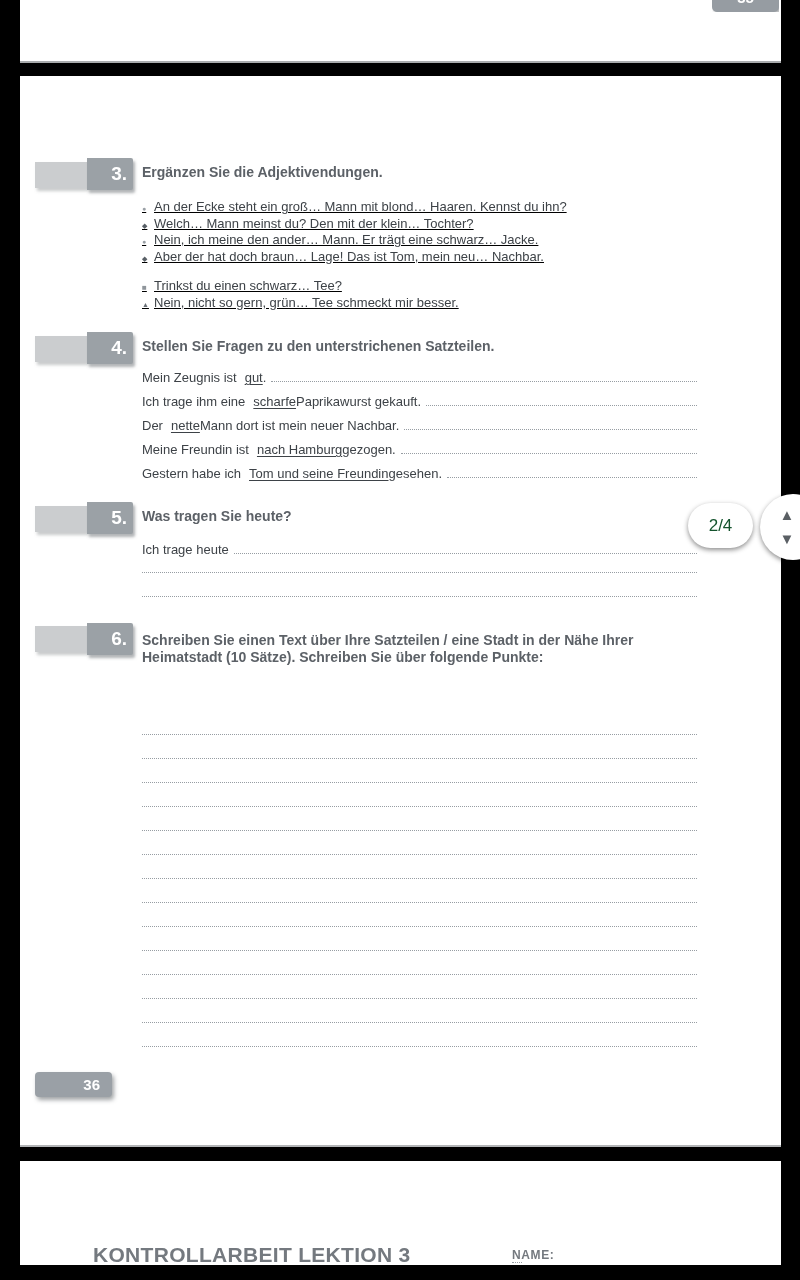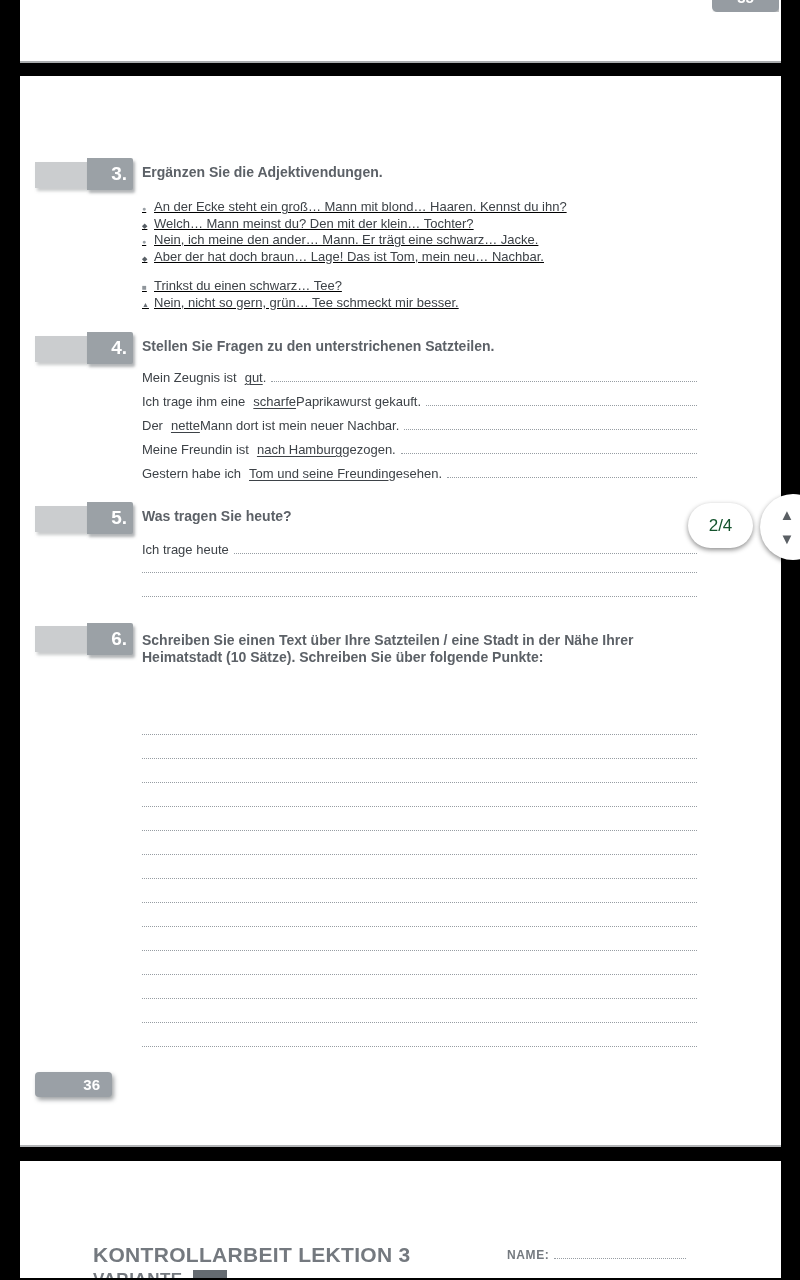--- a/index.html
+++ b/index.html
@@ -1,21 +1,21 @@
 <!DOCTYPE html>
 <html><head>
 <meta charset="utf-8">
 <style>
   html,body{margin:0;padding:0;}
   body{width:800px;height:1280px;background:#000;overflow:hidden;position:relative;
        font-family:"Liberation Sans","DejaVu Sans",sans-serif;}
   .page{position:absolute;left:20px;width:761px;background:#fff;}
   .page-prev{top:0;height:61px;border-bottom:2px solid #a9abad;}
   .page-main{top:76px;height:1069px;border-bottom:2px solid #b2b4b6;}
-  .page-next{top:1161px;height:117px;overflow:hidden;}
+  .page-next{top:1161px;height:104px;overflow:hidden;}
 
   
   .p35wrap{position:absolute;left:692px;top:0;width:67px;height:12px;overflow:hidden;}
   .p35{width:67px;height:26px;margin-top:-14px;background:#969ca2;border-radius:0 0 5px 5px;
        color:#fff;font-weight:bold;font-size:15px;text-align:center;line-height:24px;
        box-shadow:2px 2px 3px rgba(60,65,70,.4);}
 
   
   .lightbar{position:absolute;left:15px;width:52px;height:26px;background:#cbcdcf;
             box-shadow:2px 3px 3px rgba(100,105,110,.35);}
@@ -47,21 +47,21 @@
 
   .p36{position:absolute;left:15px;top:996px;width:77px;height:25px;background:#9aa0a6;
        border-radius:4px;color:#fff;font-weight:bold;font-size:15px;text-align:right;
        line-height:25px;padding-right:12px;box-sizing:border-box;
        box-shadow:2px 3px 4px rgba(70,75,80,.5);}
 
   
   .kontroll-title{position:absolute;left:73px;top:82px;font-size:21px;font-weight:bold;
                   color:#74797f;letter-spacing:.3px;white-space:nowrap;}
   .name-row{position:absolute;left:487px;top:87px;width:179px;display:flex;align-items:baseline;
-            font-size:12px;font-weight:bold;color:#74797f;letter-spacing:.6px;}
+            font-size:12px;font-weight:bold;color:#74797f;letter-spacing:.6px;flex-direction:column;}
   .variante-row{position:absolute;left:73px;top:109px;display:flex;align-items:flex-start;
                 font-size:17px;font-weight:bold;color:#74797f;letter-spacing:.5px;}
   .variant-box{display:inline-block;width:34px;height:22px;background:#656b71;margin-left:10px;}
 
   
   .pill{position:absolute;left:688px;top:503px;width:65px;height:45px;background:#fff;
         border-radius:23px;box-shadow:0 2px 5px rgba(0,0,0,.45);text-align:center;
         line-height:45px;font-size:17px;color:#14532d;z-index:5;}
   .scroll-circle{position:absolute;left:760px;top:494px;width:66px;height:66px;border-radius:50%;
                  background:#fff;box-shadow:0 2px 5px rgba(0,0,0,.45);z-index:5;}

